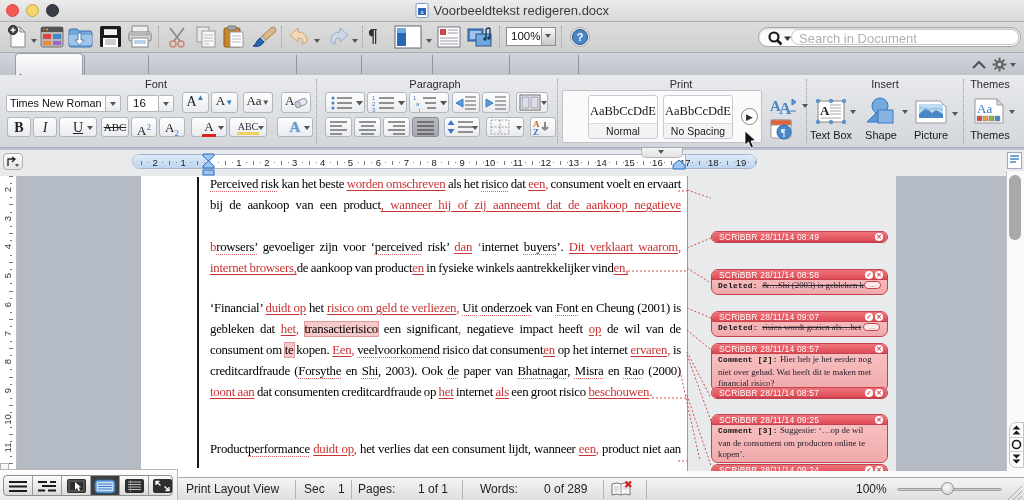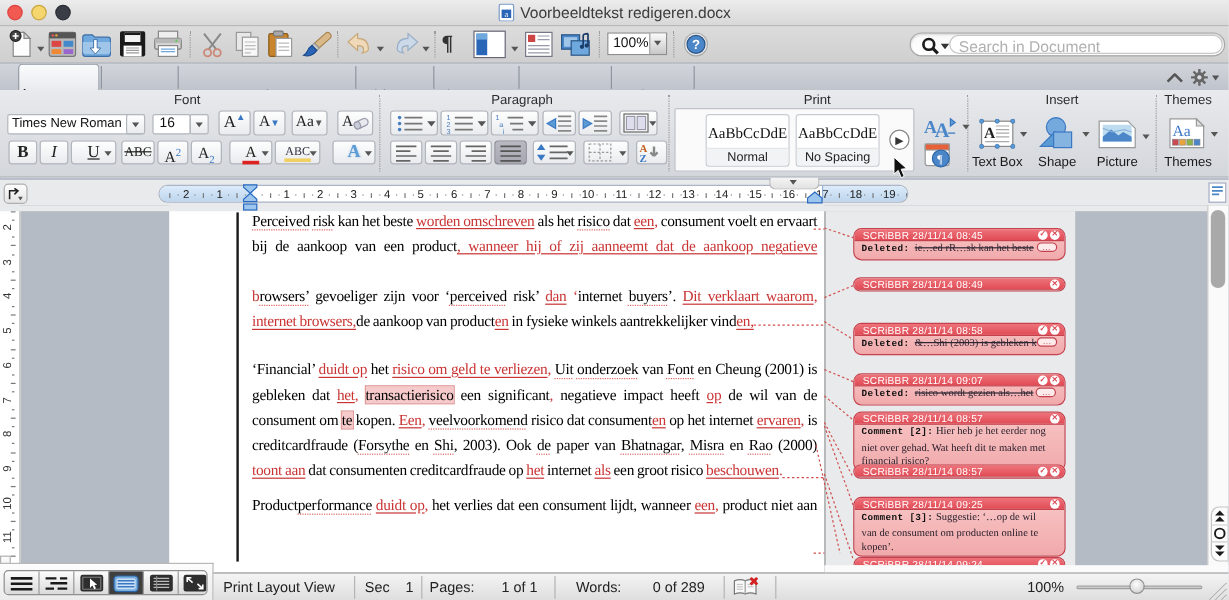--- a/index.html
+++ b/index.html
@@ -669,44 +669,40 @@
   <div class="tline" style="top:24px">bij de aankoop van een product<span class="red ru">, wanneer hij of zij aanneemt dat de aankoop negatieve</span></div>
   <div class="tline tll" style="top:87px"><span class="red ru">internet browsers,</span>de aankoop van product<span class="red ru">en</span> in fysieke winkels aantrekkelijker vind<span class="red ru">en,</span></div>
   <div class="tline" style="top:66px"><span class="red">b</span><span class="du">rowsers’</span> gevoeliger zijn voor ‘<span class="du">perceived</span> risk’ <span class="red ru">dan</span> <span class="red">‘</span>internet <span class="du">buyers</span>’. <span class="red ru">Dit verklaart waarom</span><span class="red">,</span></div>
 
   <div class="tline" style="top:127px">‘Financial’ <span class="red ru">duidt op</span> het <span class="red ru">risico om geld te verliezen</span><span class="red">,</span> <span class="du">Uit</span> <span class="du">onderzoek</span> van <span class="du">Font</span> en Cheung (2001) is</div>
   <div class="tline" style="top:148px">gebleken dat <span class="red ru">het</span><span class="red">,</span> <span class="hl">transactierisico</span> een significant<span class="red">,</span> negatieve impact heeft <span class="red ru">op</span> de wil van de</div>
   <div class="tline" style="top:169px">consument om <span class="hl">te</span> kopen. <span class="red ru">Een</span><span class="red">,</span> <span class="du">veelvoorkomend</span> risico dat consument<span class="red ru">en</span> op het internet <span class="red ru">ervaren</span><span class="red">,</span> is</div>
   <div class="tline" style="top:190px">creditcardfraude (<span class="du">Forsythe</span> en <span class="du">Shi</span>, 2003). Ook <span class="du">de</span> paper van <span class="du">Bhatnagar</span>, <span class="du">Misra</span> en <span class="du">Rao</span> (2000)</div>
   <div class="tline tll" style="top:211px"><span class="red ru">toont aan</span> dat consumenten creditcardfraude op <span class="red ru">het</span> internet <span class="red ru">als</span> een groot risico <span class="red ru">beschouwen</span><span class="red">.</span></div>
 
-  <div class="tline" style="top:240px">Product<span class="du">performance</span> <span class="red ru">duidt op</span><span class="red">,</span> het verlies dat een consument lijdt, wanneer <span class="red ru">een</span><span class="red">,</span> product niet aan</div>
+  <div class="tline" style="top:268px">Product<span class="du">performance</span> <span class="red ru">duidt op</span><span class="red">,</span> het verlies dat een consument lijdt, wanneer <span class="red ru">een</span><span class="red">,</span> product niet aan</div>
 
   <svg width="1024" height="306" style="position:absolute;left:0;top:0;pointer-events:none">
     <g stroke="#d05050" stroke-width="1" stroke-dasharray="2,2" fill="none">
       <line x1="678" y1="20" x2="687" y2="20"></line>
       <line x1="628" y1="100" x2="687" y2="100"></line>
       <line x1="652" y1="227" x2="687" y2="227"></line>
       <line x1="678" y1="290" x2="687" y2="290"></line>
       <line x1="687" y1="19" x2="711" y2="27"></line>
       <line x1="687" y1="77" x2="711" y2="67"></line>
       <line x1="687" y1="97" x2="711" y2="112"></line>
       <line x1="687" y1="137" x2="711" y2="147"></line>
       <line x1="687" y1="159" x2="711" y2="179"></line>
       <line x1="687" y1="181" x2="711" y2="227"></line>
       <line x1="687" y1="184" x2="711" y2="250"></line>
       <line x1="687" y1="224" x2="711" y2="295"></line>
       <line x1="680" y1="200" x2="700" y2="290"></line>
     </g>
   </svg>
 
-  <div class="bal" style="top:19px">
-        <div class="balh">SCRiBBR 28/11/14 08:45<div class="hico" style="right:14px">✓</div><div class="hico" style="right:4px">✕</div></div>
-    <div class="balb"><span class="blab">Deleted:</span>&nbsp; <span class="strike">ie…ed rR…sk kan het beste</span> <span class="pill">…</span></div>
-      </div>
   <div class="bal" style="top:60px">
         <div class="balh">SCRiBBR 28/11/14 08:49<div class="hico" style="right:4px">✕</div></div>
       </div>
   <div class="bal" style="top:98px">
         <div class="balh">SCRiBBR 28/11/14 08:58<div class="hico" style="right:14px">✓</div><div class="hico" style="right:4px">✕</div></div>
     <div class="balb"><span class="blab">Deleted:</span>&nbsp; <span class="strike">&amp;…Shi (2003) is gebleken k</span><span class="pill">…</span></div>
       </div>
   <div class="bal" style="top:140px">
         <div class="balh">SCRiBBR 28/11/14 09:07<div class="hico" style="right:14px">✓</div><div class="hico" style="right:4px">✕</div></div>
     <div class="balb"><span class="blab">Deleted:</span>&nbsp; <span class="strike">risico wordt gezien als…het</span> <span class="pill">…</span></div>

